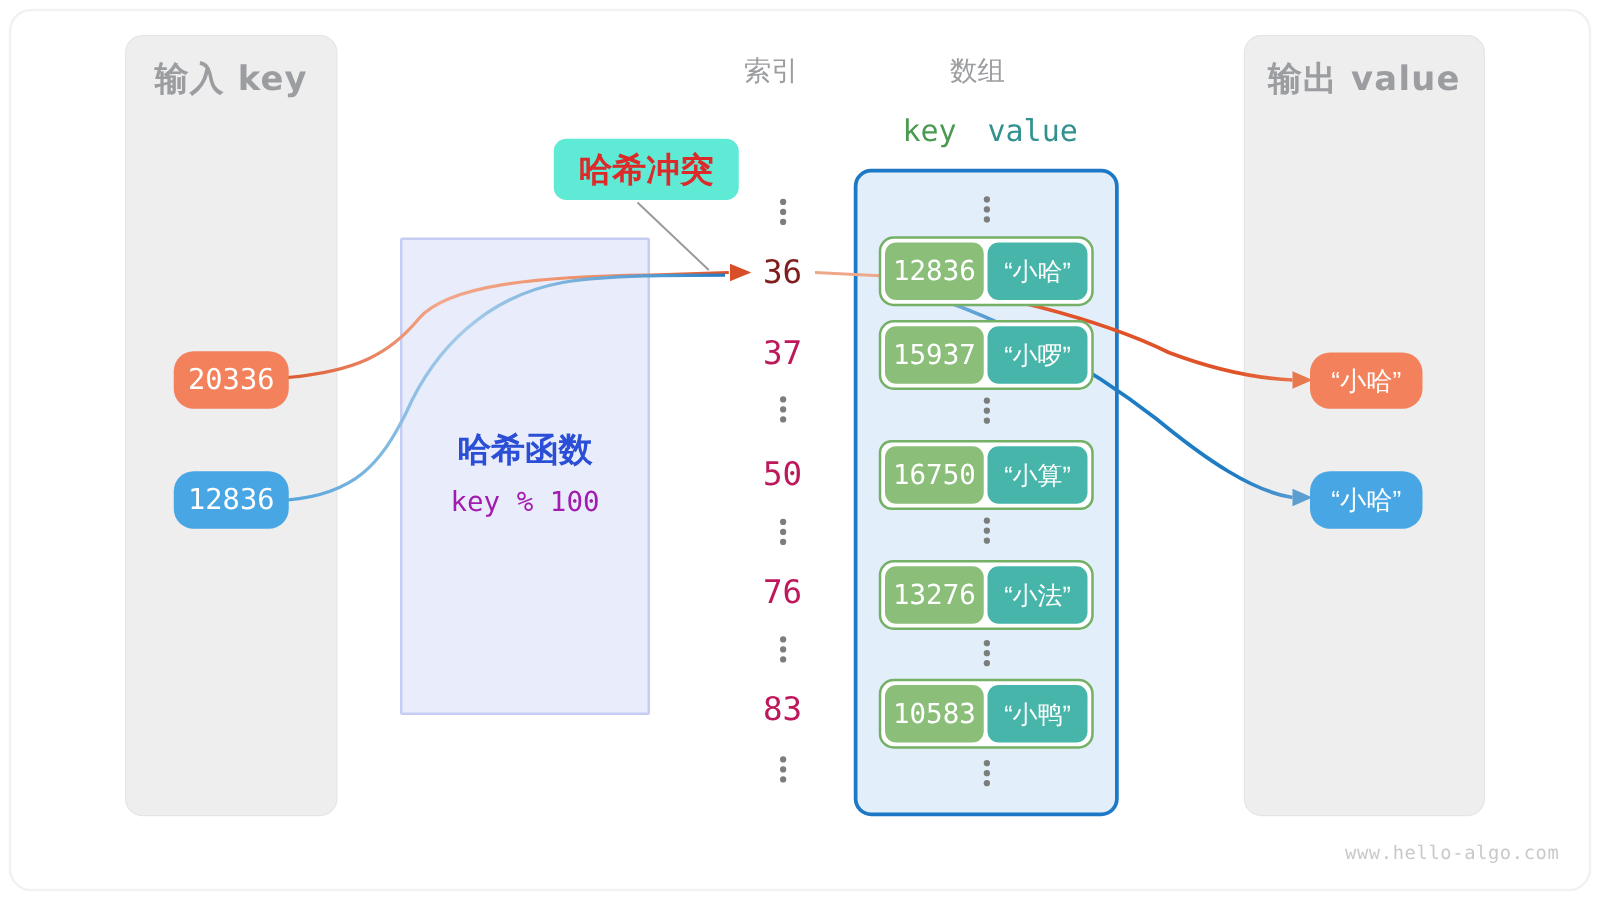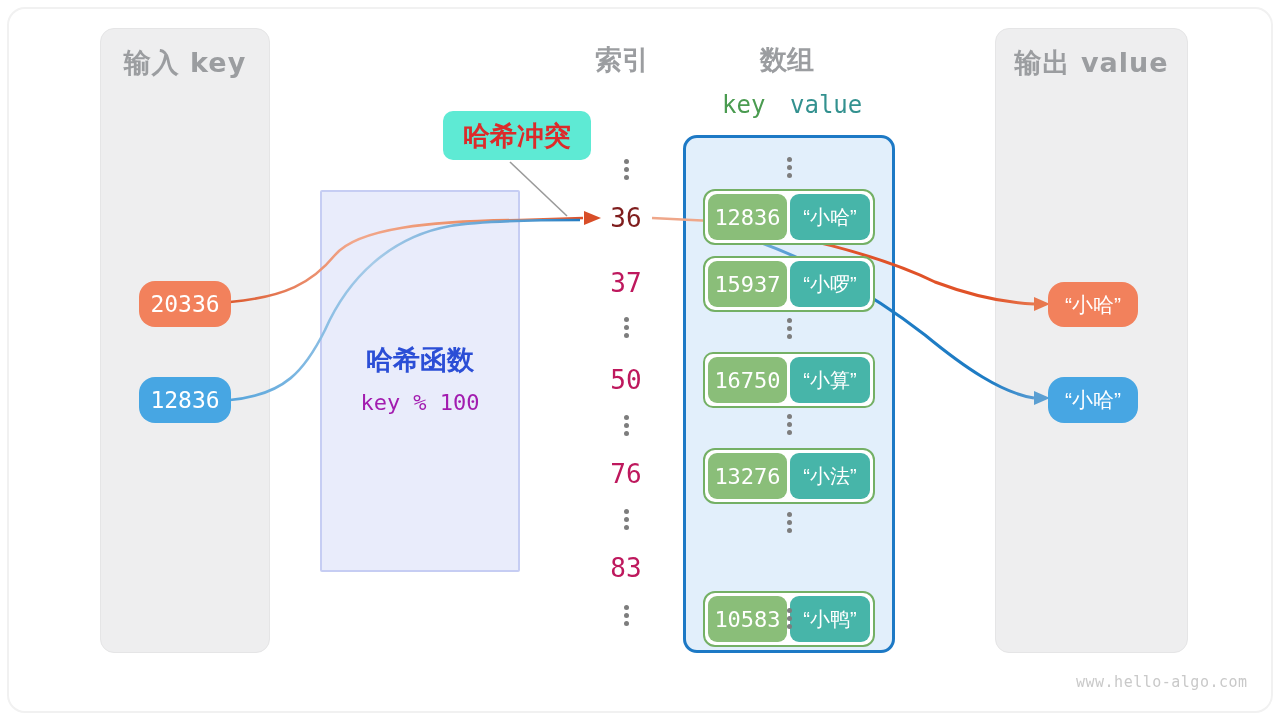--- a/index.html
+++ b/index.html
@@ -54,21 +54,21 @@
   
   #collision-label {
     position: absolute; left: 443px; top: 111px; width: 148px; height: 49px;
     background: #5eead4; border-radius: 10px; display: flex; align-items: center;
     justify-content: center; font-size: 27px; font-weight: bold; color: #dc2a2a;
     z-index: 3;
   }
 
   
   .col-header {
-    position: absolute; font-size: 27px; font-weight: bold; color: #9b9da0; z-index: 3;
+    position: absolute; font-size: 22px; font-weight: normal; color: #9b9da0; z-index: 3;
     font-family: "DejaVu Sans", "Liberation Sans", sans-serif;
   }
   #index-header { left: 595px; top: 42px; }
   #array-header { left: 760px; top: 42px; }
   .kv-header { position: absolute; top: 91px; font-size: 24px; z-index: 3; }
   #key-header   { left: 722px; color: #4a9b50; }
   #value-header { left: 790px; color: #33918f; }
 
   
   .index-item {
@@ -258,21 +258,21 @@
     <div class="pair-key mono">13276</div>
     <div class="pair-value">“小法”</div>
   </div>
 
   <div class="vdots" style="left:759px; top:512px;">
     <div class="dot"></div>
       <div class="dot"></div>
       <div class="dot"></div>
   </div>
 
-  <div class="pair" style="top:543px;margin-top:48px;">
+  <div class="pair" style="top:543px;">
     <div class="pair-key mono">10583</div>
     <div class="pair-value">“小鸭”</div>
   </div>
 
   <div class="vdots" style="left:759px; top:608px;">
     <div class="dot"></div>
       <div class="dot"></div>
       <div class="dot"></div>
   </div>
 

